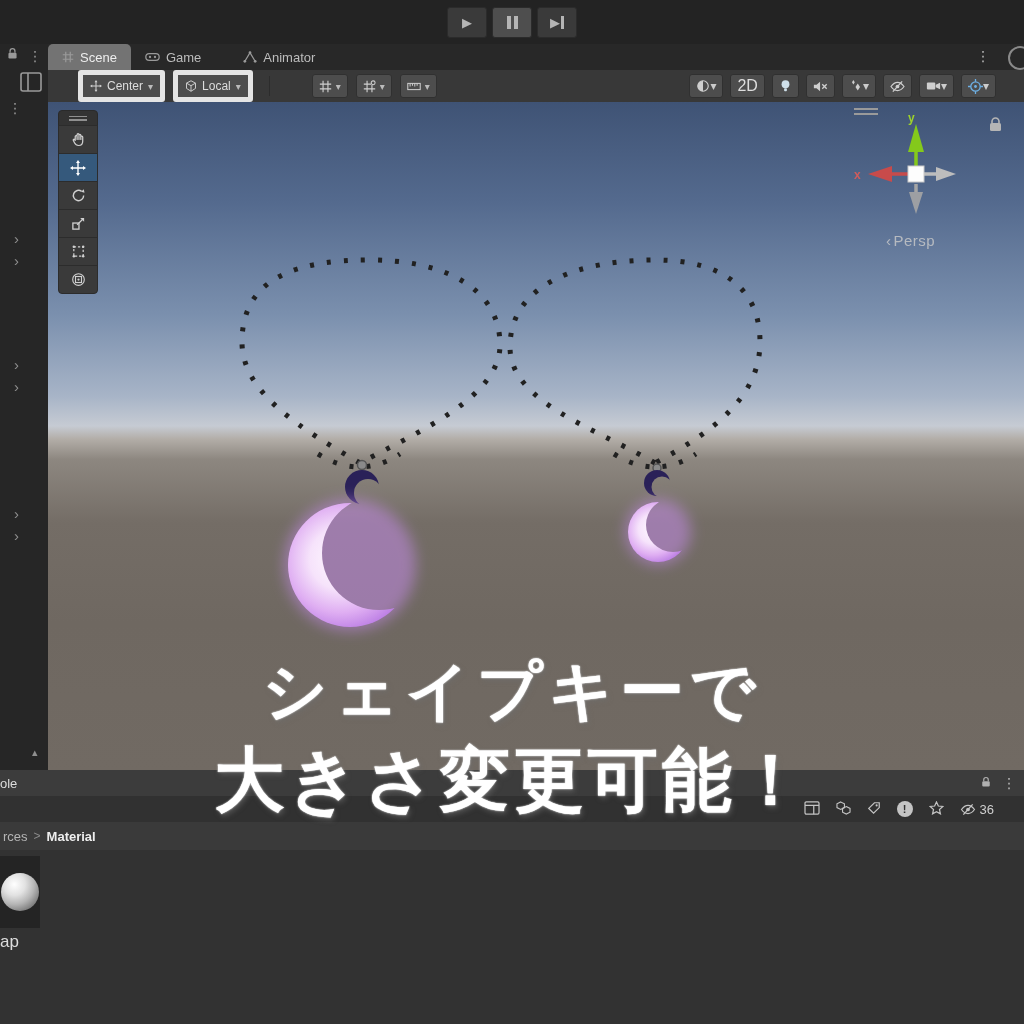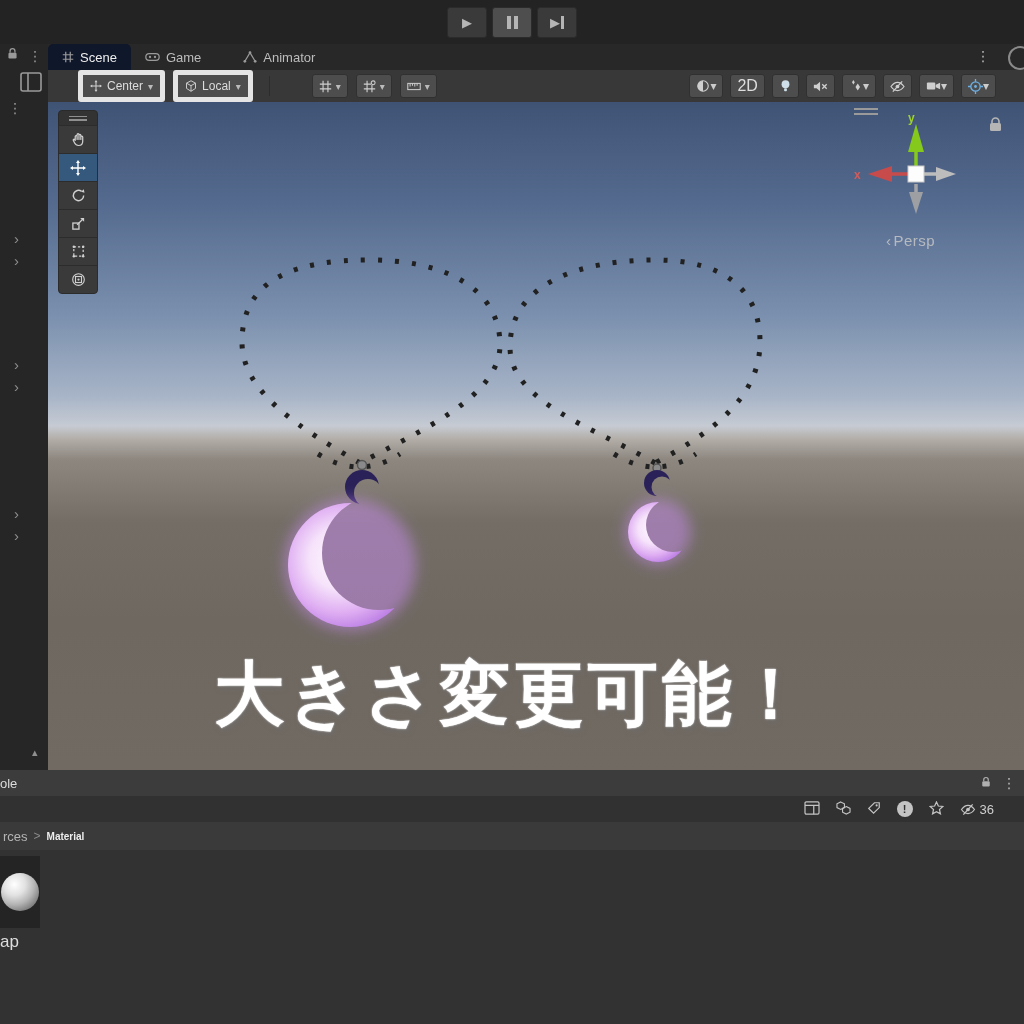--- a/index.html
+++ b/index.html
@@ -16,21 +16,21 @@
     display:flex;align-items:center;justify-content:center;color:#b5b5b5;font-size:13px}
   .playbtn.active{background:#4e4e4e}
   .pause-bars{display:flex;gap:3px}
   .pause-bars i{display:block;width:4px;height:13px;background:#b5b5b5}
   .step-wrap{display:flex;align-items:center;gap:1px}
   .step-bar{display:block;width:3px;height:13px;background:#b5b5b5}
   
   .tab-row{left:48px;top:44px;width:976px;height:26px;background:#282828;display:flex;align-items:flex-end}
   .tab{height:26px;display:flex;align-items:center;gap:6px;padding:0 14px;color:#bdbdbd;
     border-radius:5px 5px 0 0;font-size:13px}
-  .tab.active{background:#0f172a;color:#eeeeee}
+  .tab.active{background:#737373;color:#eeeeee}
   .tab-row-right{position:absolute;right:34px;top:48px;color:#bbb;font-size:14px}
   .partial-avatar{position:absolute;right:-8px;top:46px;width:20px;height:20px;border:2px solid #8a8a8a;border-radius:50%}
   
   .toolbar-row{left:48px;top:70px;width:976px;height:32px;background:#383838;display:flex;align-items:center;
     border-bottom:1px solid #242424}
   .tb-left{display:flex;align-items:center;gap:8px;margin-left:30px}
   .pill{height:22px;background:#4d4d4d;border:5px solid #e5e5e5;border-radius:3px;display:flex;
     align-items:center;gap:5px;padding:0 7px;color:#dddddd}
   .pill .caret,.iconbtn .caret{color:#bbbbbb;font-size:10px}
   .iconbtn{height:22px;background:#4d4d4d;border:1px solid #303030;border-radius:3px;display:flex;
@@ -67,21 +67,21 @@
     display:flex;align-items:center}
   .console-title{color:#dddddd;font-size:13px}
   .console-right{margin-left:auto;display:flex;align-items:center;gap:10px;padding-right:8px;color:#bbb;font-size:14px}
   .console-toolbar{left:0;top:796px;width:1024px;height:26px;background:#313131;display:flex;align-items:center}
   .ct-right{margin-left:auto;display:flex;align-items:center;gap:16px;padding-right:30px;color:#c4c4c4}
   .count-group{display:flex;align-items:center;gap:4px;font-size:13px;color:#cfcfcf}
   .breadcrumb{left:0;top:822px;width:1024px;height:28px;background:#3a3a3a;display:flex;align-items:center;gap:6px;
     padding-left:3px;border-bottom:1px solid #262626}
   .bc-root{color:#b5b5b5;font-size:13px}
   .bc-sep{color:#8a8a8a;font-size:12px}
-  .bc-current{color:#eeeeee;font-size:10px;font-weight:bold}
+  .bc-current{color:#eeeeee;font-size:13px;font-weight:bold}
   .project{left:0;top:850px;width:1024px;height:174px;background:#323232}
   .asset-tile{position:absolute;left:0;top:6px;width:42px;height:92px}
   .asset-thumb{width:40px;height:72px;background:#242424;display:flex;align-items:center;justify-content:center}
   .sphere{width:38px;height:38px;border-radius:50%;
     background:radial-gradient(circle at 35% 30%, #ffffff 0%, #e2e2e2 30%, #b5b5b5 55%, #7c7c7c 78%, #4f4f4f 100%)}
   .asset-label{color:#dddddd;font-size:17px;margin-top:4px}
   
   .caption{left:0;top:648px;width:1024px;text-align:center;z-index:60;color:#ffffff;font-weight:bold;
     text-shadow:0 0 1px #e8e8e8, 0 0 2px #dcdcdc, 2px 3px 5px rgba(110,110,110,.55);}
   .caption .l1{font-size:64px;letter-spacing:6px;line-height:86px}
@@ -458,14 +458,15 @@
 <div class="abs project">
   <div class="asset-tile">
     <div class="asset-thumb">
       <div class="sphere"></div>
     </div>
     <div class="asset-label">ap</div>
   </div>
 </div>
 
 <div class="abs caption">
+  <div class="l1">シェイプキーで</div>
   <div class="l2">大きさ変更可能！</div>
 </div>
 
 </body></html>

